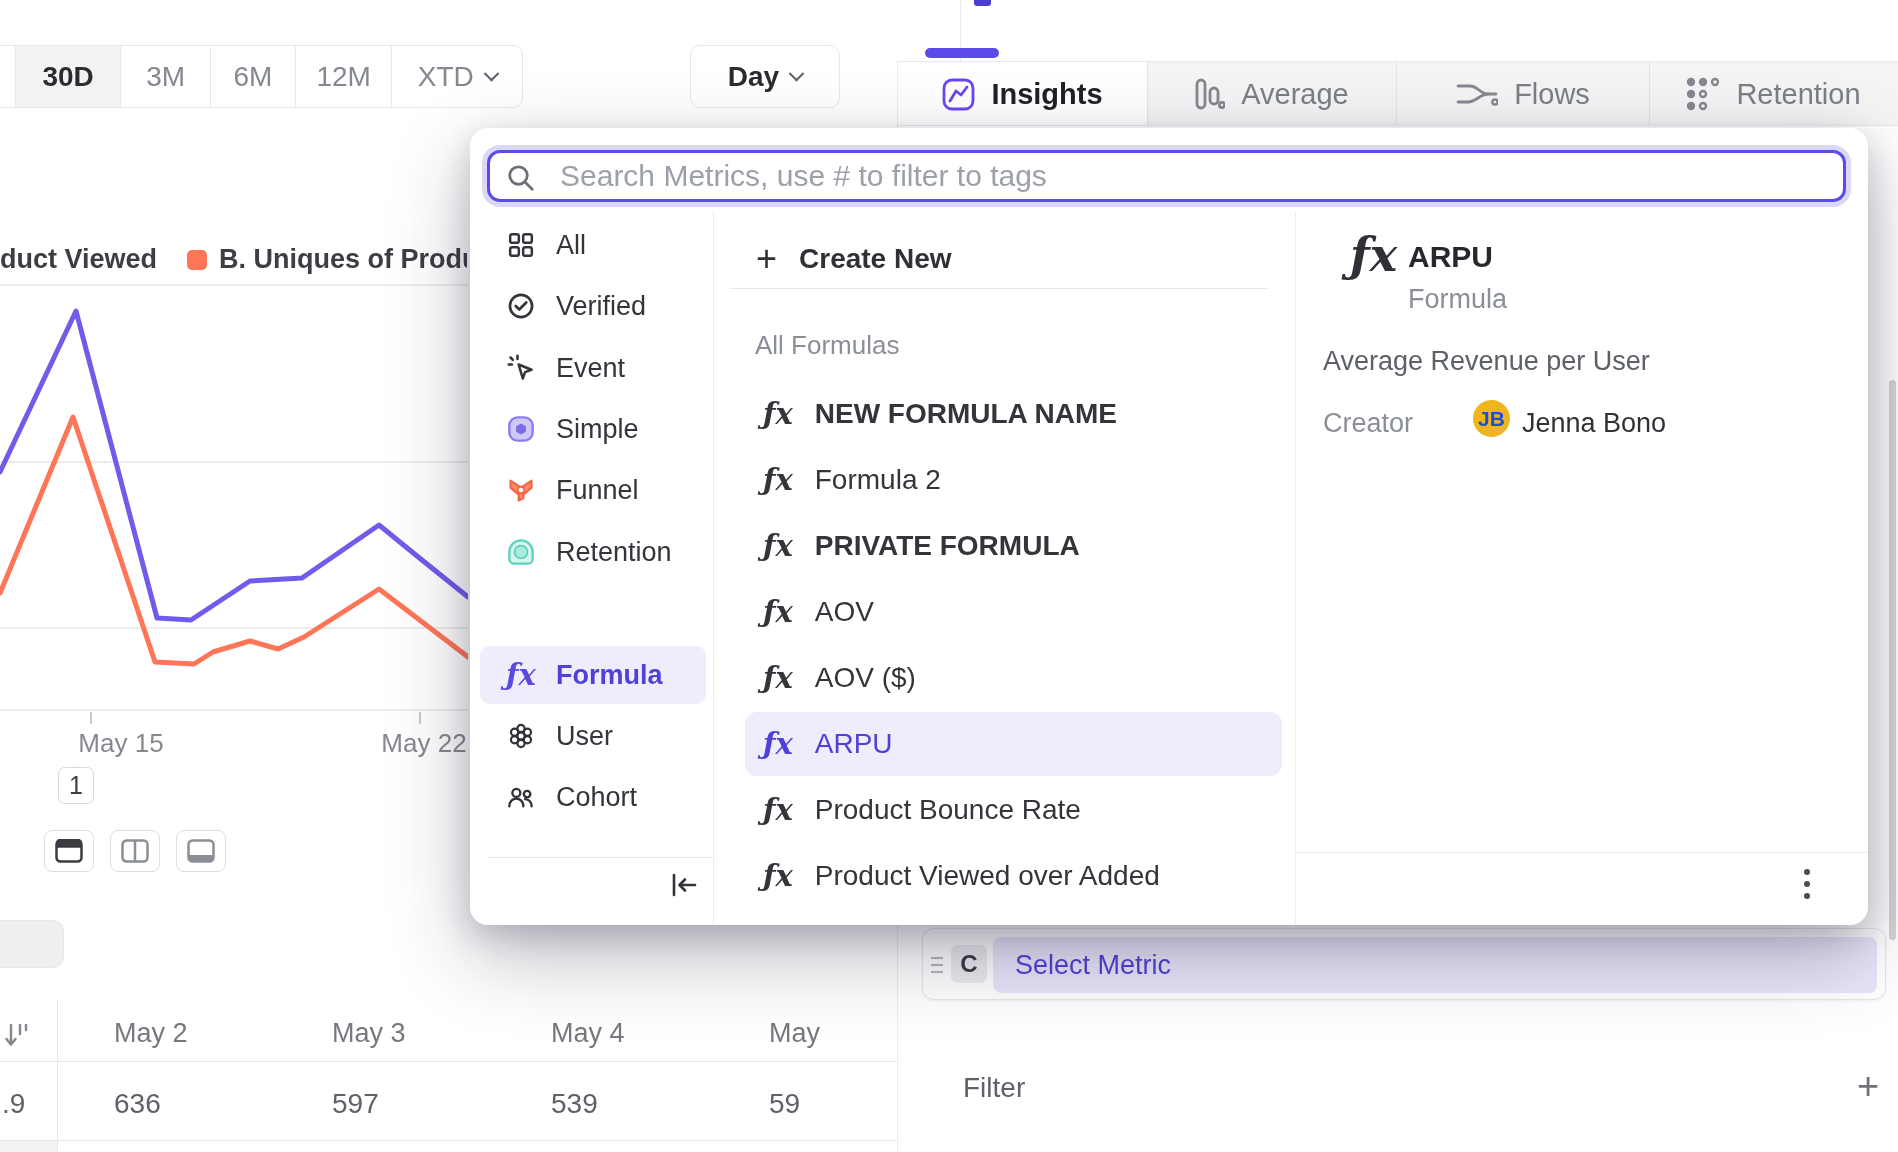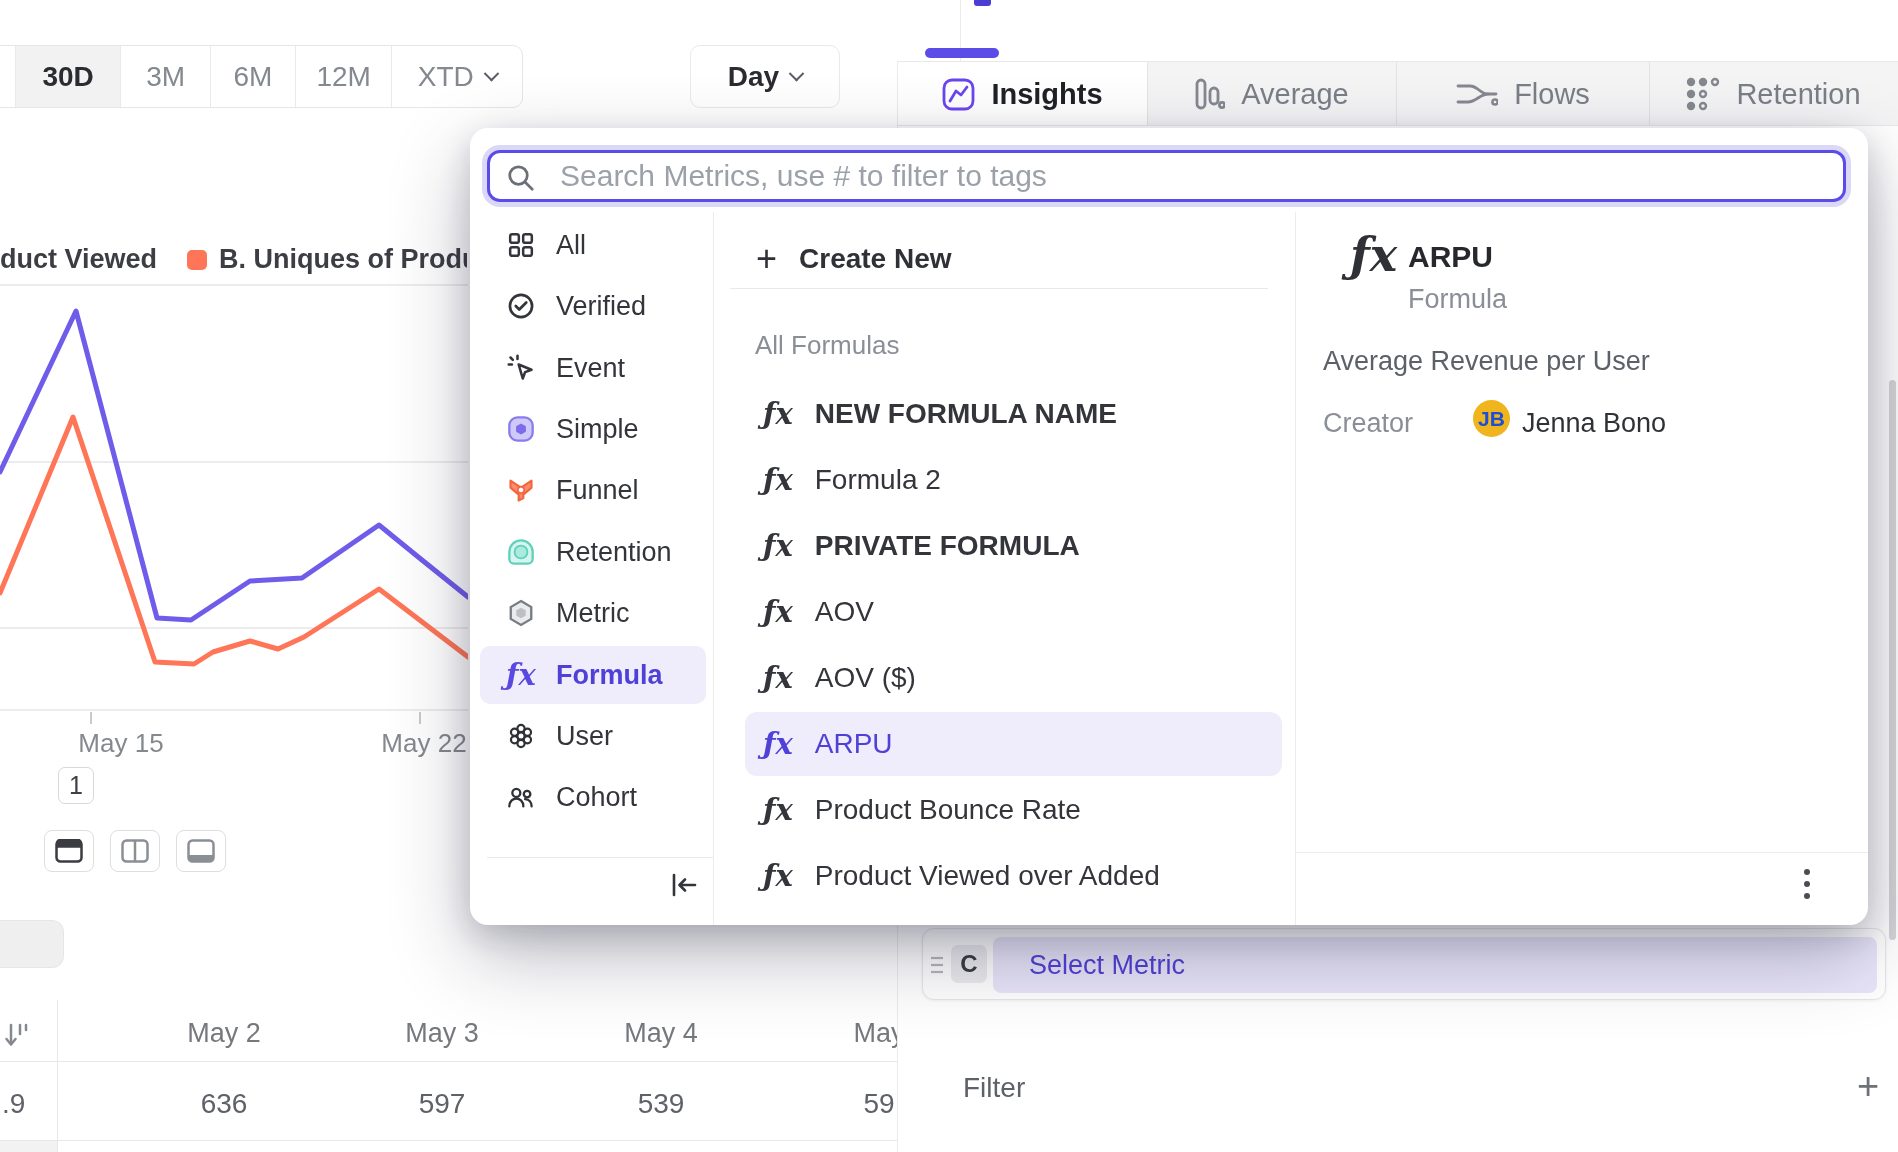--- a/index.html
+++ b/index.html
@@ -44,34 +44,34 @@
   .toggle { top:830px; width:50px; height:42px; background:#fff; border:1.5px solid #dedee0;
     border-radius:8px; display:flex; align-items:center; justify-content:center; cursor:pointer; }
   .pill { left:0; top:920px; width:64px; height:48px; background:#efeff0;
     border:1px solid #e6e6e8; border-left:none; border-radius:0 12px 12px 0; }
 
   
   .tbl { left:0; top:1000px; width:897px; height:152px; overflow:hidden; }
   .tbl .v1 { position:absolute; left:57px; top:0; width:1px; height:152px; background:#e8e8ea; }
   .tbl .h1 { position:absolute; left:0; top:61px; width:897px; height:1px; background:#e8e8ea; }
   .tbl .h2 { position:absolute; left:0; top:140px; width:897px; height:1px; background:#e8e8ea; }
-  .tbl .col { position:absolute; width:220px; text-align:center; }
+  .tbl .col { position:absolute; width:220px; text-align:left; }
   .th { top:18px; font-size:27px; color:#75787d; }
   .td { top:88px; font-size:28px; color:#5e6167; }
   .graycell { position:absolute; left:0; top:141px; width:57px; height:11px; background:#f2f2f3; }
 
   
   .metric-card { left:922px; top:928px; width:964px; height:72px; background:#fff;
     border:1px solid #e6e6e9; border-radius:12px; box-shadow:0 1px 3px rgba(0,0,0,.06); }
   .c-chip { position:absolute; left:28px; top:16px; width:36px; height:38px; background:#ebebee;
     border-radius:7px; display:flex; align-items:center; justify-content:center;
     font-size:24px; font-weight:600; color:#3a3c42; cursor:pointer; }
   .metric-field { position:absolute; left:70px; top:8px; width:884px; height:56px;
     background:#e9e6fa; border-radius:8px; display:flex; align-items:center; cursor:pointer; }
-  .metric-field span { margin-left:36px; font-size:27px; font-weight:500; color:#4f41d8; }
+  .metric-field span { margin-left:22px; font-size:27px; font-weight:500; color:#4f41d8; }
   .filter-lbl { left:963px; top:1072px; font-size:28px; font-weight:500; color:#5e6268; }
   .plus-btn { left:1846px; top:1064px; width:44px; height:44px; font-size:38px; font-weight:300;
     color:#6e7278; display:flex; align-items:center; justify-content:center; cursor:pointer; }
   .scroll-thumb { left:1889px; top:380px; width:7px; height:560px; background:#d4d4d7; border-radius:4px; }
 
   
   .modal { left:470px; top:128px; width:1398px; height:797px; background:#fff; border-radius:18px;
     box-shadow:0 10px 30px rgba(30,30,55,.18), 0 30px 80px rgba(30,30,55,.30); }
   .search { position:absolute; left:17px; top:22px; width:1359px; height:52px; background:#fff;
     border:3px solid #5b4be8; border-radius:13px; box-shadow:0 0 0 5px #dbd7f6; }
@@ -335,29 +335,20 @@
     <span>Funnel</span>
   </div>
   <div class="cat" style="top:395px">
     <span class="ic">
       <svg width="28" height="28" viewBox="0 0 24 24">
           <path d="M2 12 a10 10 0 0 1 20 0 v6 a4 4 0 0 1 -4 4 h-12 a4 4 0 0 1 -4 -4 z" fill="#d7f5ee" stroke="#5ed2bc" stroke-width="2"></path>
           <circle cx="12" cy="12" r="5.5" fill="#abebdc" stroke="#5ed2bc" stroke-width="1.6"></circle>
         </svg>
       </span>
     <span>Retention</span>
-  </div>
-  <div class="cat" style="top:456px">
-    <span class="ic">
-      <svg width="28" height="28" viewBox="0 0 24 24">
-          <polygon points="12,1.8 20.8,6.9 20.8,17.1 12,22.2 3.2,17.1 3.2,6.9" fill="#ebebed" stroke="#787c84" stroke-width="2"></polygon>
-          <polygon points="12,7.4 16,9.7 16,14.3 12,16.6 8,14.3 8,9.7" fill="#bdbfc5"></polygon>
-        </svg>
-      </span>
-    <span>Metric</span>
   </div>
   <div class="cat sel" style="top:518px">
     <span class="ic">
         <span class="fx" style="color:#5a49e0">ƒx</span>
       </span>
     <span>Formula</span>
   </div>
   <div class="cat" style="top:579px">
     <span class="ic">
       <svg width="28" height="28" viewBox="0 0 24 24">

